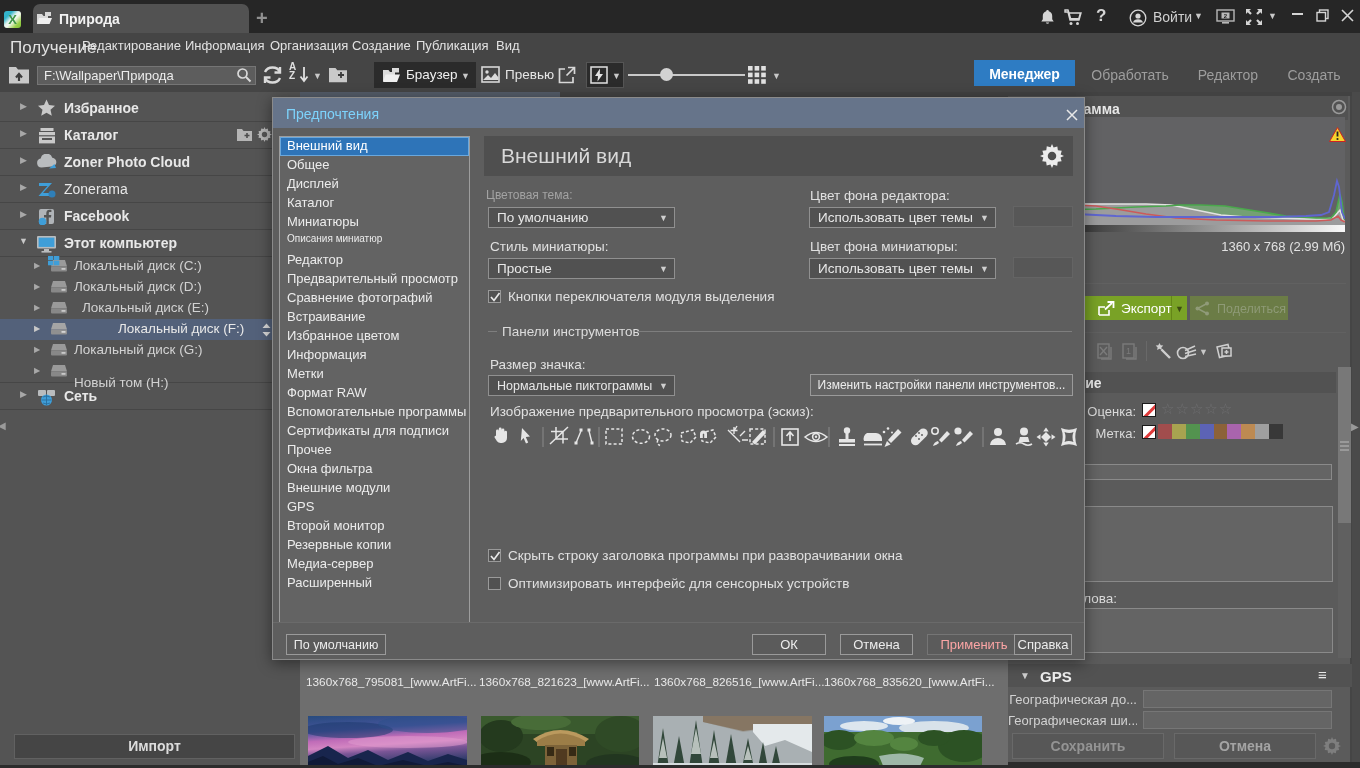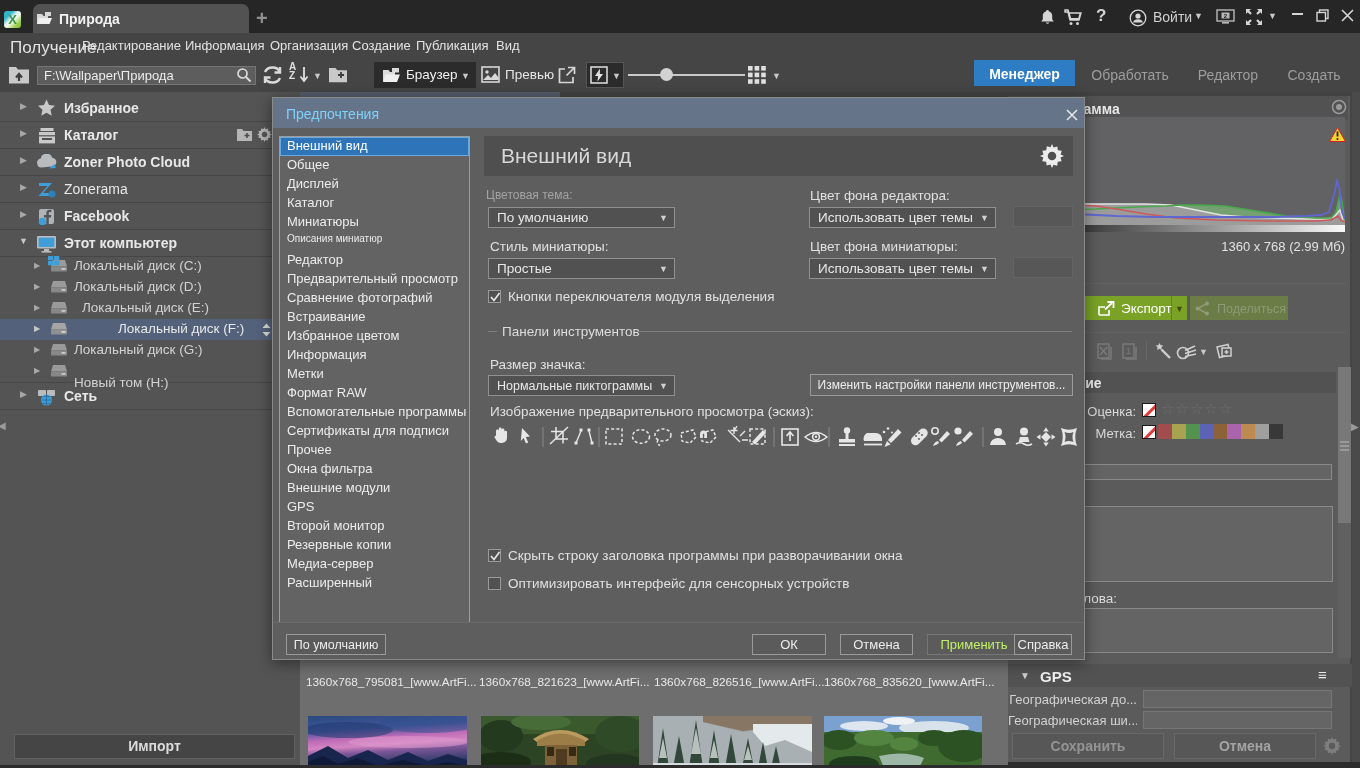--- a/index.html
+++ b/index.html
@@ -641,14 +641,14 @@
     <path d="M2 6 l3 3.5 L10.5 2" stroke="#e8e8e8" stroke-width="1.7" fill="none"></path>
   </svg>
 <div class="abs" style="left:508px;top:548px;color:#e0e0e0;font-size:13.5px;">Скрыть строку заголовка программы при разворачивании окна</div>
 <div class="abs" style="left:488px;top:577px;width:13px;height:13px;background:#515151;border:1px solid #9a9a9a;"></div>
 <div class="abs" style="left:508px;top:576px;color:#e0e0e0;font-size:13.5px;">Оптимизировать интерфейс для сенсорных устройств</div>
 
 <div class="abs" style="left:273px;top:622px;width:811px;height:1px;background:#6a6a6a;"></div>
 <div class="abs" style="left:286px;top:634px;width:100px;height:21px;background:#5b5b5b;border:1px solid #9a9a9a;text-align:center;line-height:20px;color:#ececec;font-size:12.5px;white-space:nowrap;overflow:hidden;">По умолчанию</div>
 <div class="abs" style="left:752px;top:634px;width:74px;height:21px;background:#5b5b5b;border:1px solid #9a9a9a;text-align:center;line-height:20px;color:#ececec;font-size:13px;">ОК</div>
 <div class="abs" style="left:840px;top:634px;width:73px;height:21px;background:#5b5b5b;border:1px solid #9a9a9a;text-align:center;line-height:20px;color:#ececec;font-size:13px;">Отмена</div>
-<div class="abs" style="left:927px;top:634px;width:94px;height:21px;background:#5b5b5b;border:1px solid #757575;text-align:center;line-height:20px;color:#bef264;font-size:13px;">Применить</div>
+<div class="abs" style="left:927px;top:634px;width:94px;height:21px;background:#5b5b5b;border:1px solid #757575;text-align:center;line-height:20px;color:#fca5a5;font-size:13px;">Применить</div>
 <div class="abs" style="left:1014px;top:634px;width:58px;height:21px;background:#5b5b5b;border:1px solid #9a9a9a;text-align:center;line-height:20px;color:#ececec;font-size:13px;">Справка</div>
 
 </body></html>

